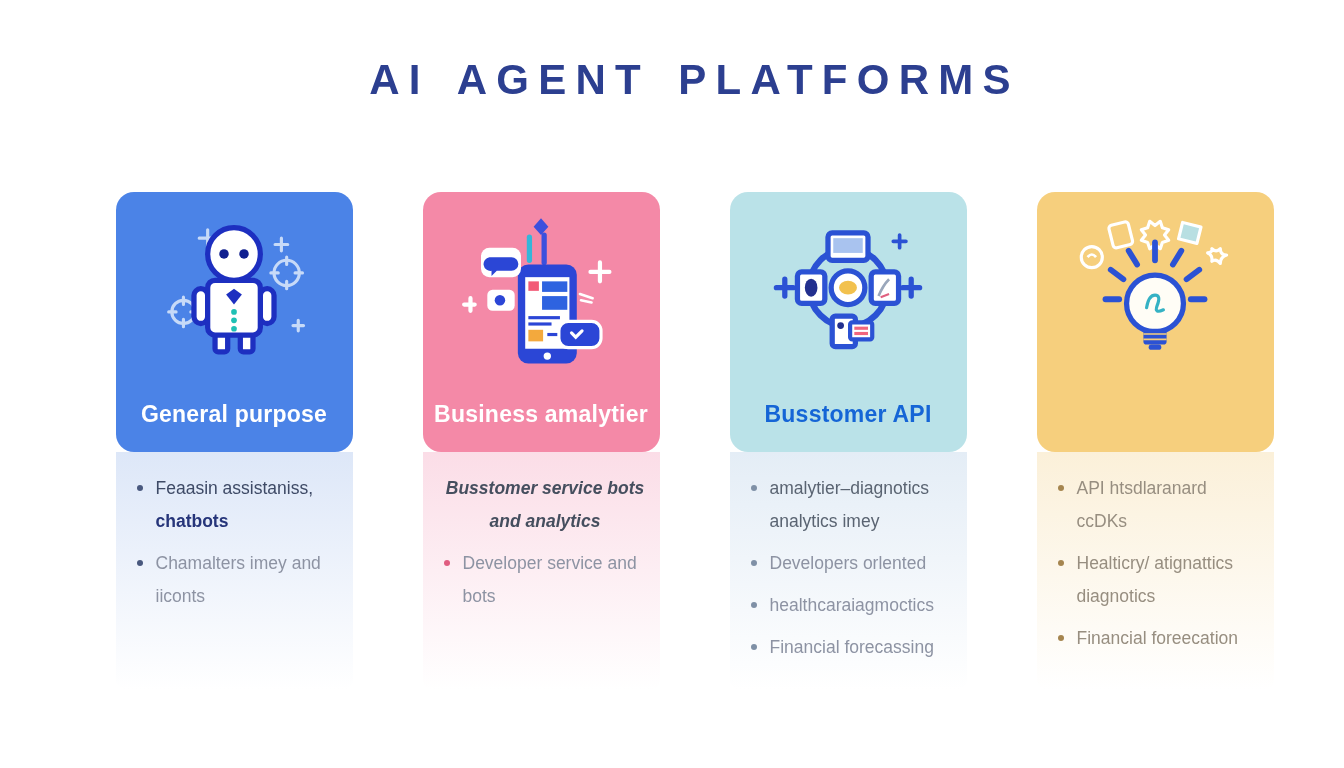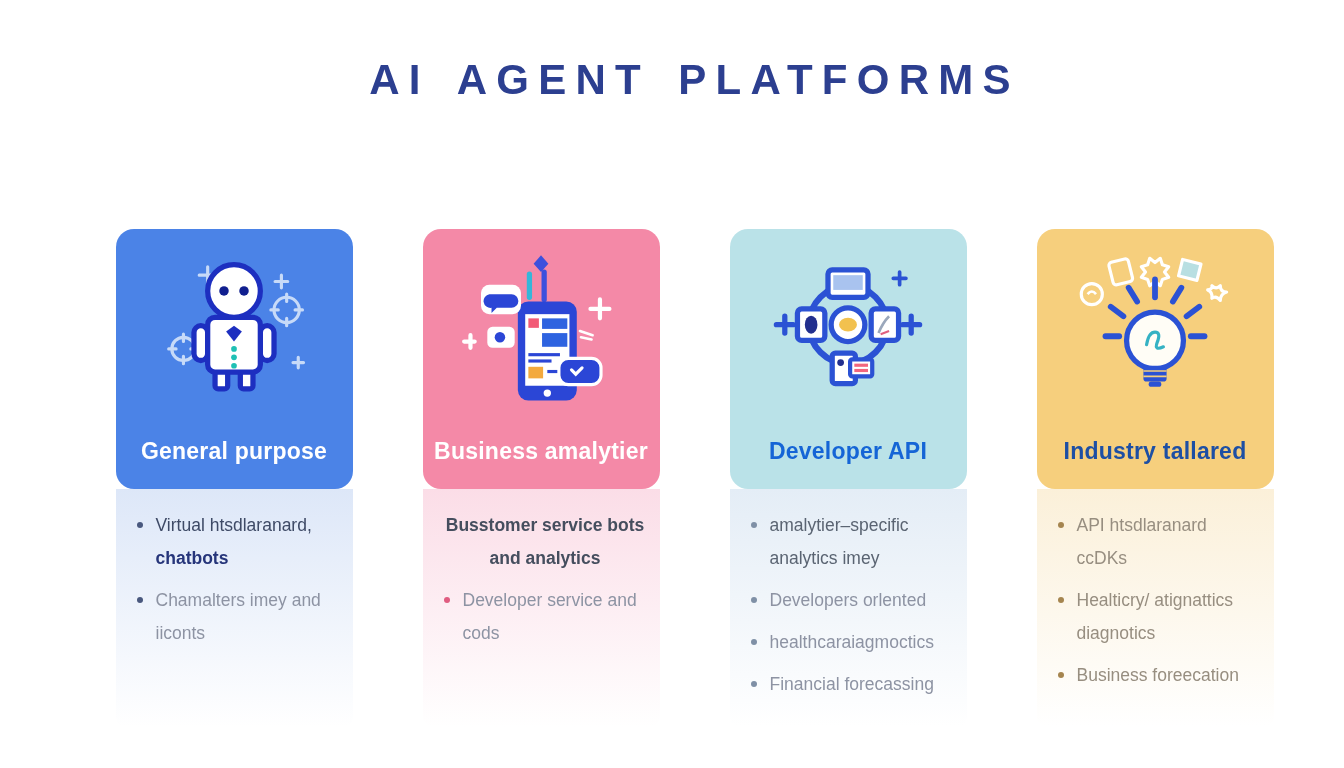--- a/index.html
+++ b/index.html
@@ -27,21 +27,20 @@
   .col { width:237px; }
   .card {
     height:260px;
     border-radius:18px;
     background: var(--bg);
     display:flex;
     flex-direction:column;
     align-items:center;
     justify-content:space-between;
     padding:16px 0 24px;
-    margin-top:37px;
   }
   .icon-wrap { height:172px; display:flex; align-items:center; justify-content:center; }
   .card-label {
     font-size:23px;
     font-weight:700;
     color: var(--label);
     letter-spacing:0.01em;
   }
   .panel {
     height:238px;
@@ -61,21 +60,21 @@
   ul.items li::before {
     content:"";
     position:absolute;
     left:5px; top:13px;
     width:6px; height:6px;
     border-radius:50%;
     background: var(--dot);
   }
   ul.items li.nodot { padding-left:0; }
   ul.items li.nodot::before { display:none; }
-  ul.items li.center { text-align:center; padding-left:0; padding-right:0; }
+  ul.items li.center { text-align:center; padding-left:0; padding-right:0;font-style:italic; }
   ul.items li span.b { font-weight:700; }
 </style>
 </head>
 <body style="--page-bg: #ffffff; --title-color: #2c3f90;">
 
 <div class="page">
 
   <h1 class="title">AI AGENT PLATFORMS</h1>
 
   <div class="row">
@@ -106,21 +105,21 @@
             <path d="M75 70 l7.5 5.5 -7.5 9.5 -7.5 -9.5 z" fill="#1d2fc0"></path>
             <circle cx="75" cy="92" r="2.7" fill="#1fc0b4"></circle>
             <circle cx="75" cy="100" r="2.7" fill="#1fc0b4"></circle>
             <circle cx="75" cy="108" r="2.7" fill="#1fc0b4"></circle>
           </svg>
         </div>
         <div class="card-label">General purpose</div>
       </div>
       <div class="panel">
         <ul class="items">
-            <li style="color: rgb(62, 74, 102);"><span>Virtual htsdlaranard,</span><br><span class="b" style="color: rgb(38, 53, 122);">chatbots</span></li>
+            <li style="color: rgb(62, 74, 102);"><span>Feaasin assistaniss,</span><br><span class="b" style="color: rgb(38, 53, 122);">chatbots</span></li>
             <li><span>Chamalters imey and</span><br><span>iiconts</span></li>
           </ul>
       </div>
     </section>
 
     <section class="col" style="--bg: #f489a7; --label: #ffffff; --tint: #fbdde7; --dot: #e05c80; --text: #8d93a3;">
       <div class="card">
         <div class="icon-wrap">
           <svg viewBox="0 0 150 152" width="158" height="160" aria-hidden="true">
             <path d="M75 4 l7 8 -7 8 -7 -8 z" fill="#3c50dd"></path>
@@ -147,21 +146,21 @@
               <path d="M2 86h10M8 80v12"></path>
               <path d="M112 76l12 4M113 82l10 2" stroke-width="2.5"></path>
             </g>
           </svg>
         </div>
         <div class="card-label">Business amalytier</div>
       </div>
       <div class="panel">
         <ul class="items">
             <li class="center nodot" style="color: rgb(69, 78, 94);"><span class="b">Busstomer service bots</span><br><span class="b">and analytics</span></li>
-            <li><span>Developer service and</span><br><span>cods</span></li>
+            <li><span>Developer service and</span><br><span>bots</span></li>
           </ul>
       </div>
     </section>
 
     <section class="col" style="--bg: #bae2e8; --label: #1565d6; --tint: #e4edf6; --dot: #7f90a6; --text: #8d93a3;">
       <div class="card">
         <div class="icon-wrap">
           <svg viewBox="0 0 150 140" width="158" height="148" aria-hidden="true">
             <circle cx="75" cy="64" r="37" stroke="#2b52d4" stroke-width="6" fill="none"></circle>
             <g stroke="#2b52d4" stroke-width="5" fill="#ffffff" stroke-linejoin="round">
@@ -180,25 +179,25 @@
             <rect x="77" y="97" width="21" height="16" rx="2" fill="#ffffff" stroke="#2b52d4" stroke-width="4"></rect>
             <rect x="81" y="101" width="13" height="3" fill="#f2667e"></rect>
             <rect x="81" y="106" width="13" height="3" fill="#f2667e"></rect>
             <g stroke="#2b52d4" stroke-width="5" stroke-linecap="round">
               <path d="M15 56v16M7 64h16"></path>
               <path d="M135 56v16M127 64h16"></path>
             </g>
             <path d="M124 14v12M118 20h12" stroke="#2b52d4" stroke-width="3.5" stroke-linecap="round"></path>
           </svg>
         </div>
-        <div class="card-label">Developer API</div>
-      </div>
-      <div class="panel">
-        <ul class="items">
-            <li style="color: rgb(90, 100, 114);"><span>amalytier–specific</span><br><span>analytics imey</span></li>
+        <div class="card-label">Busstomer API</div>
+      </div>
+      <div class="panel">
+        <ul class="items">
+            <li style="color: rgb(90, 100, 114);"><span>amalytier–diagnotics</span><br><span>analytics imey</span></li>
             <li><span>Developers orlented</span></li>
             <li><span>healthcaraiagmoctics</span></li>
             <li><span>Financial forecassing</span></li>
           </ul>
       </div>
     </section>
 
     <section class="col" style="--bg: #f6cf7d; --label: #1d4fa4; --tint: #fbf0d9; --dot: #a5854f; --text: #978e80;">
       <div class="card">
         <div class="icon-wrap">
@@ -220,25 +219,24 @@
               <path d="M28 80h13"></path>
               <path d="M109 80h13"></path>
             </g>
             <circle cx="75" cy="84" r="27" fill="#fffdf6" stroke="#2b52d4" stroke-width="5"></circle>
             <path d="M67 88 q2 -12 8 -12 q6 0 2 10 q-3 8 6 4" stroke="#35b2c4" stroke-width="3" fill="none" stroke-linecap="round"></path>
             <path d="M64 108 h22 v12 q0 3 -3 3 h-16 q-3 0 -3 -3 z" fill="#2b52d4"></path>
             <path d="M64 113 h22M64 118 h22" stroke="#f6cf7d" stroke-width="1.6"></path>
             <rect x="69" y="123" width="12" height="5" rx="2.5" fill="#2b52d4"></rect>
           </svg>
         </div>
-        <div class="card-label">Industry tallared</div>
       </div>
       <div class="panel">
         <ul class="items">
             <li><span>API htsdlaranard</span><br><span>ccDKs</span></li>
             <li><span>Healticry/ atignattics</span><br><span>diagnotics</span></li>
-            <li><span>Business foreecation</span></li>
+            <li><span>Financial foreecation</span></li>
           </ul>
       </div>
     </section>
 
   </div>
 </div>
 
 </body></html>

